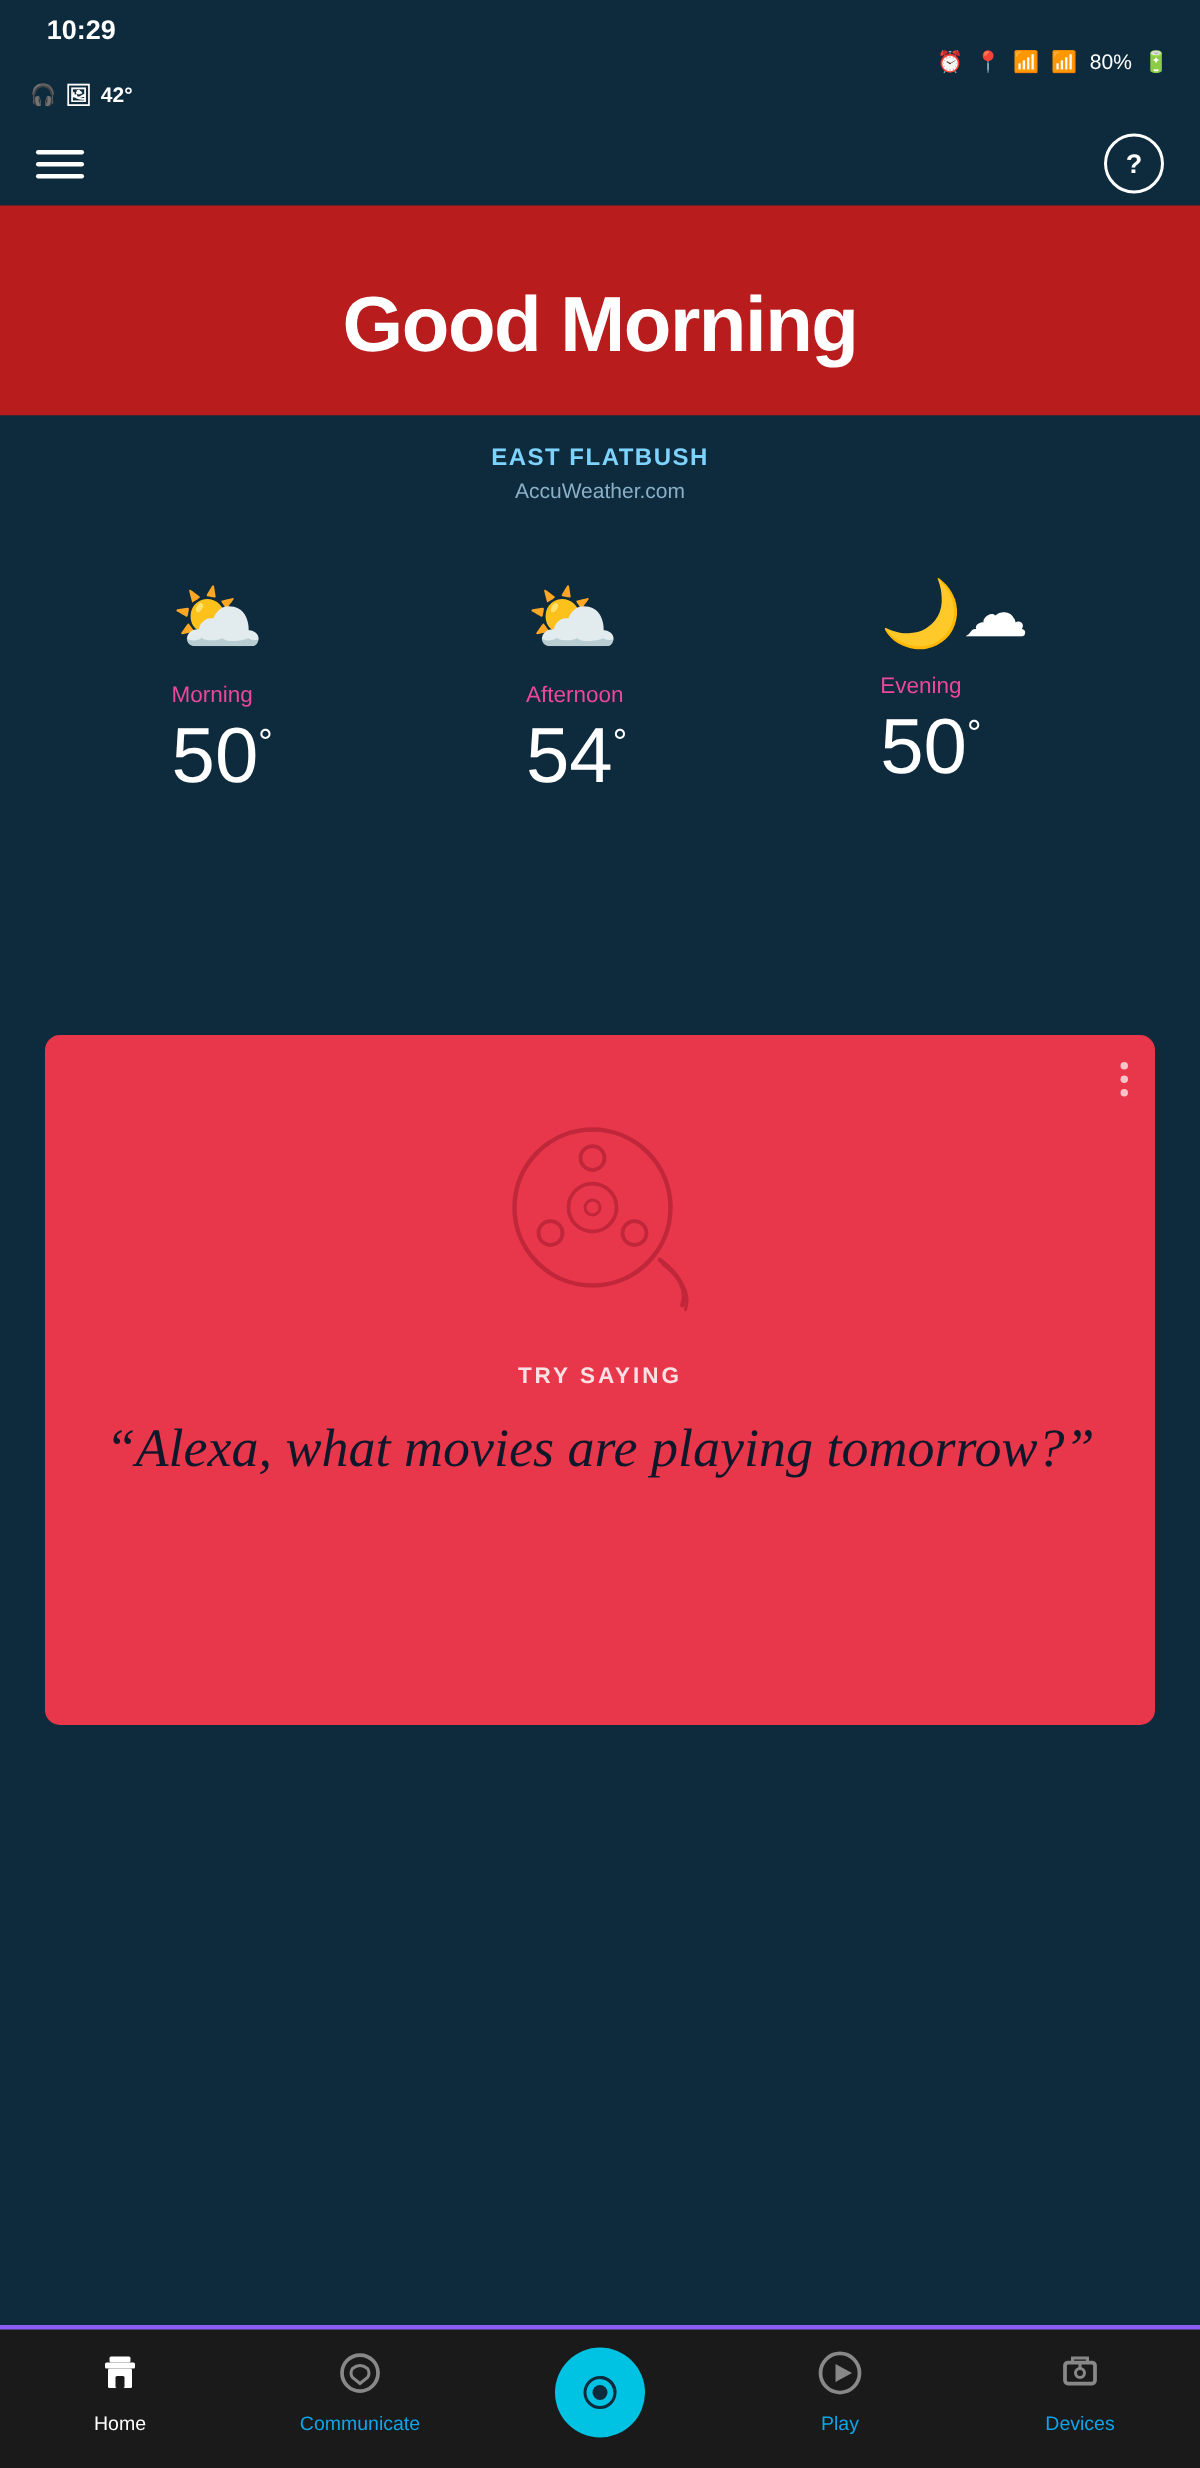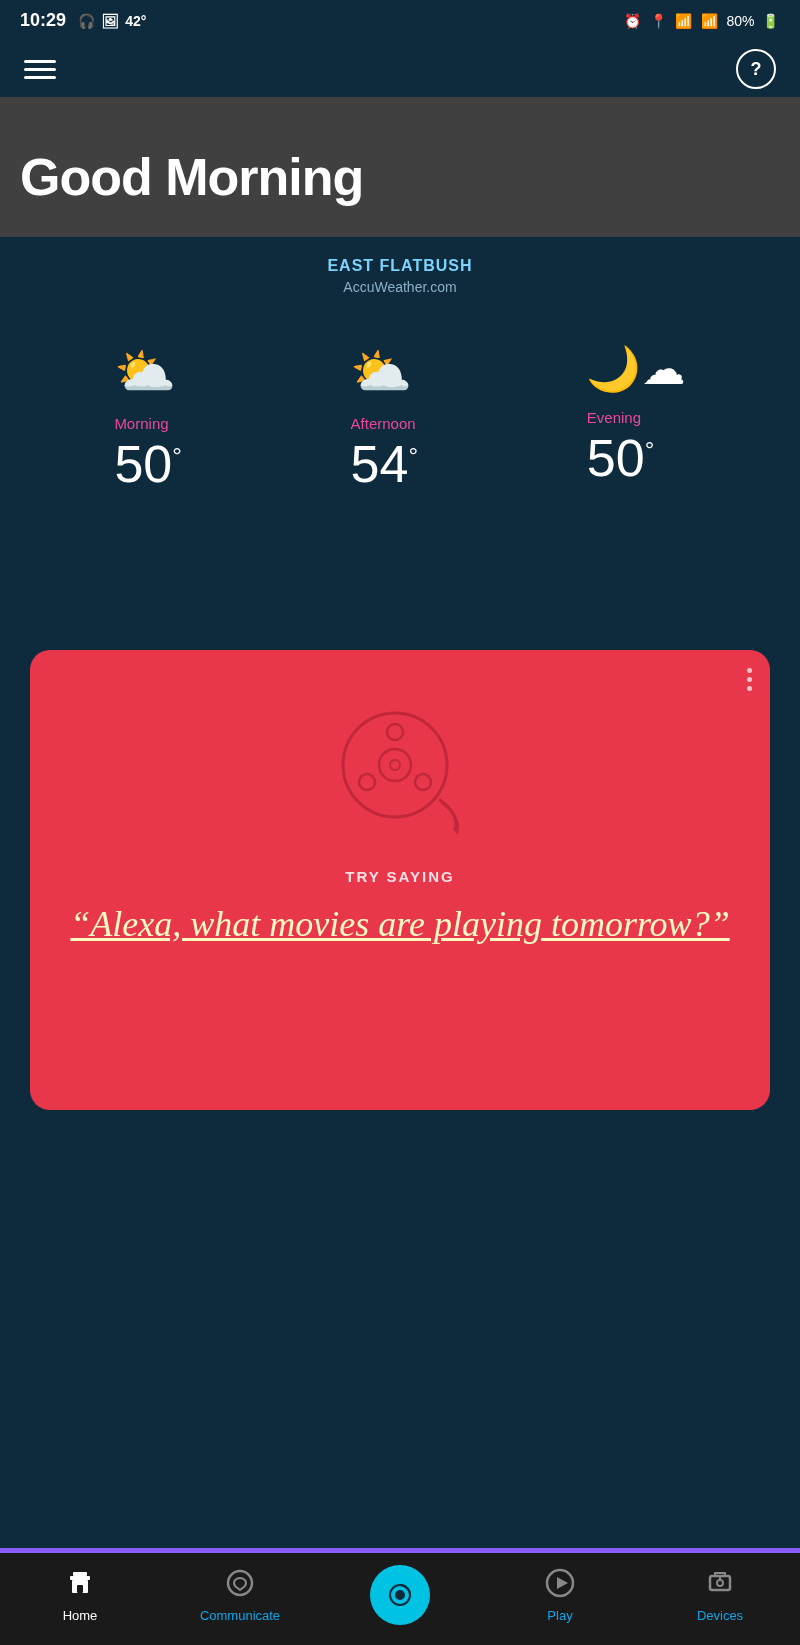--- a/index.html
+++ b/index.html
@@ -18,23 +18,24 @@
     .status-bar {
       display: flex;
       justify-content: space-between;
       align-items: center;
       padding: 10px 20px 6px;
       background: #0e2a3d;
     }
     .status-left {
       display: flex;
       align-items: center;
-      gap: 12px;
+      gap: 24px;
       font-size: 18px;
       font-weight: 600;
+      flex-direction: column;
     }
     .status-icons-left {
       display: flex;
       align-items: center;
       gap: 6px;
       font-size: 14px;
     }
     .status-right {
       display: flex;
       align-items: center;
@@ -72,22 +73,23 @@
       align-items: center;
       justify-content: center;
       font-size: 18px;
       font-weight: bold;
       cursor: pointer;
       color: white;
     }
 
     
     .greeting-section {
+      text-align: center;
       padding: 50px 20px 30px;
-      background: #404040;
+      background: #b91c1c;
     }
     .greeting-title {
       font-size: 52px;
       font-weight: 800;
       color: white;
       letter-spacing: -1px;
     }
 
     
     .weather-section {
@@ -142,21 +144,21 @@
     
     .mid-spacer {
       height: 120px;
       background: #0e2a3d;
     }
 
     
     .red-card {
       margin: 0 30px;
       background: #e8374a;
-      border-radius: 20px;
+      border-radius: 10px;
       padding: 20px 24px 30px;
       position: relative;
       min-height: 460px;
       display: flex;
       flex-direction: column;
       align-items: center;
     }
     .card-menu {
       position: absolute;
       top: 18px;
@@ -185,39 +187,38 @@
       font-size: 15px;
       font-weight: 700;
       color: rgba(255,255,255,0.85);
       letter-spacing: 2px;
       margin-bottom: 16px;
       text-align: center;
     }
     .alexa-quote {
       font-size: 36px;
       font-style: italic;
-      color: #fef9c3;
+      color: #0f172a;
       text-align: center;
       line-height: 1.3;
       font-family: Georgia, 'Times New Roman', serif;
       padding: 0 10px;
-      text-decoration: underline;
     }
 
     
     .bottom-nav {
       position: fixed;
       bottom: 0;
       width: 800px;
       background: #1a1a1a;
       display: flex;
       justify-content: space-around;
       align-items: center;
       padding: 12px 0 20px;
-      border-top: 5px solid #8b5cf6;
+      border-top: 3px solid #8b5cf6;
     }
     .nav-item {
       display: flex;
       flex-direction: column;
       align-items: center;
       gap: 6px;
       cursor: pointer;
       min-width: 100px;
     }
     .nav-icon {

